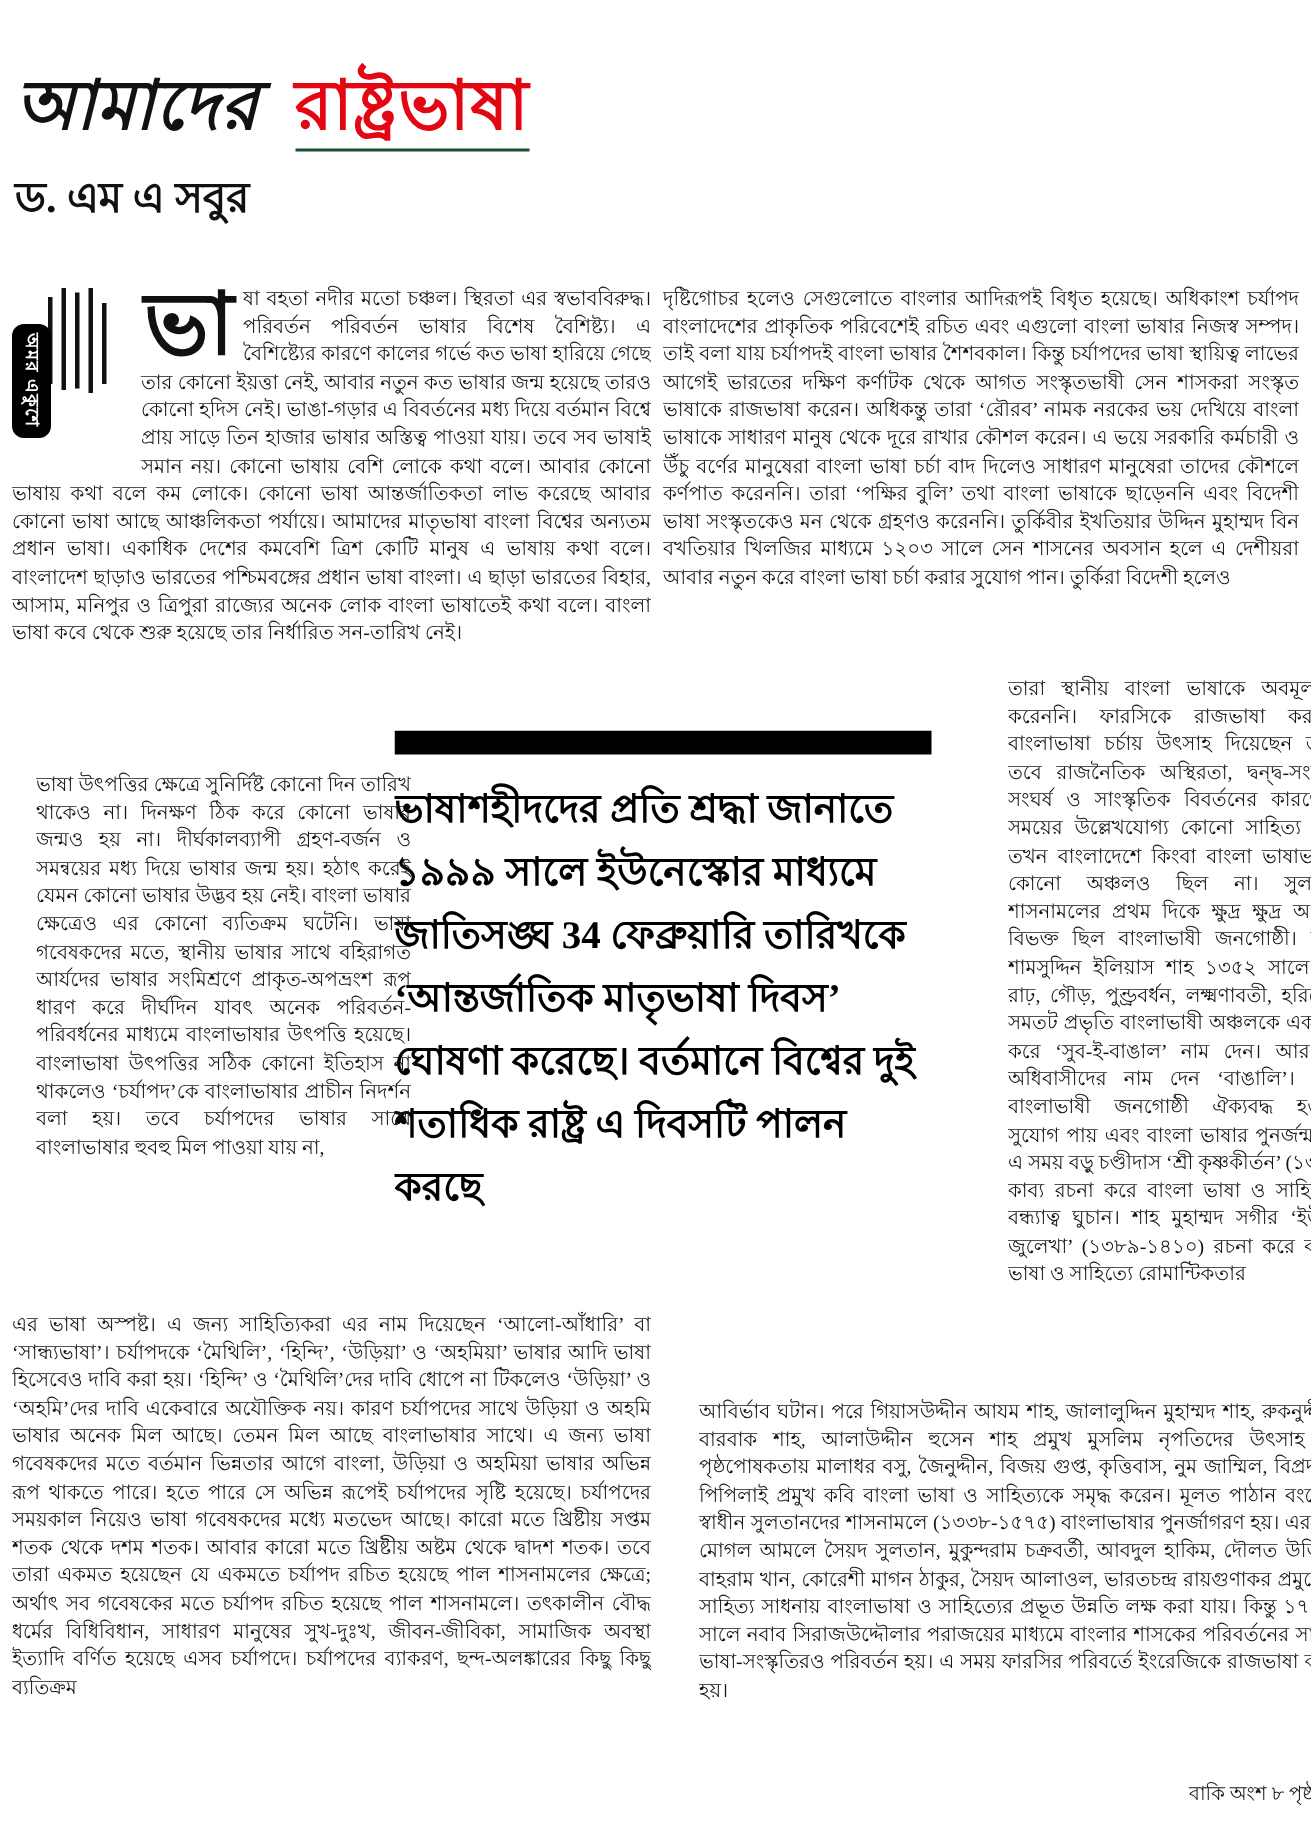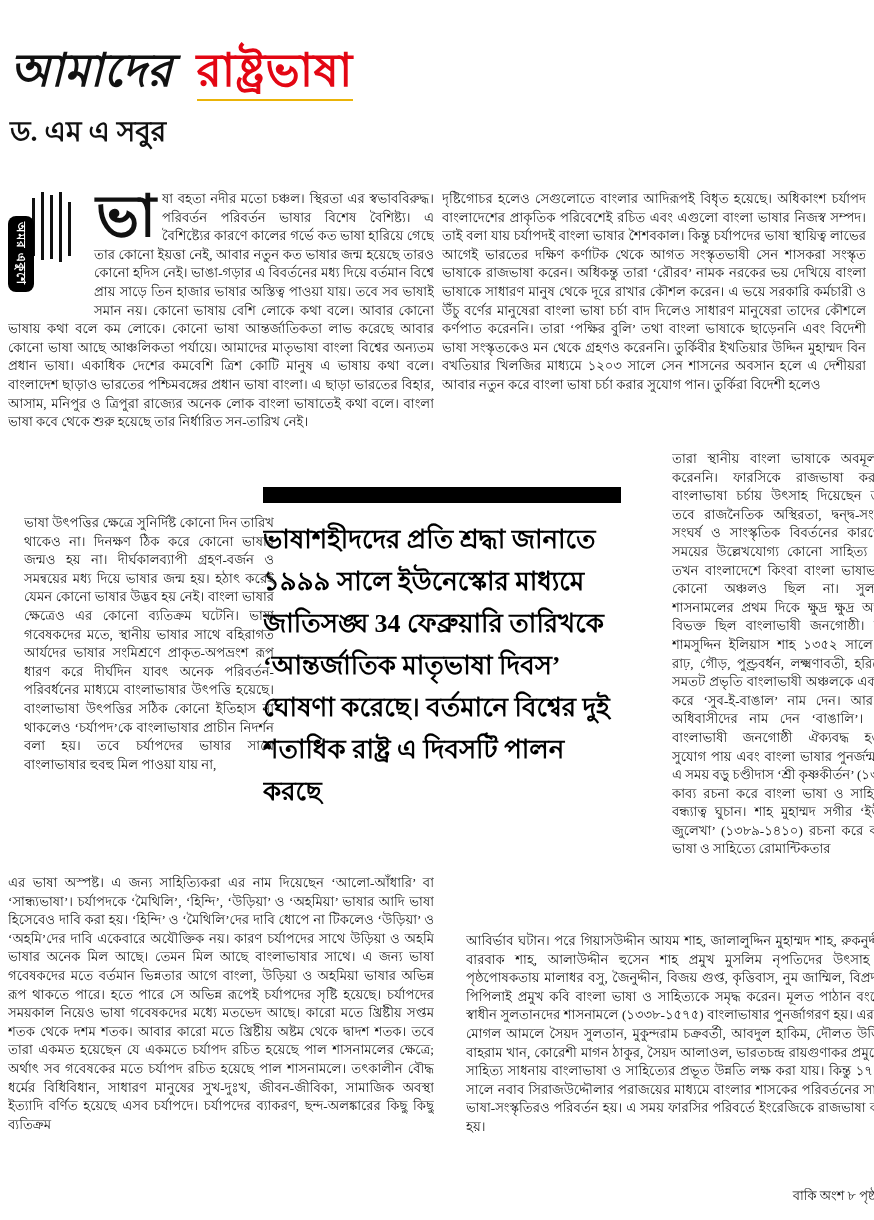--- a/index.html
+++ b/index.html
@@ -7,21 +7,21 @@
     position:relative; width:874px; height:1220px; background:#ffffff;
     overflow:hidden; color:#111111;
     font-family:"Liberation Serif","DejaVu Serif",serif;
   }
   
   .headline {
     position:absolute; left:10px; top:4px; font-size:46px; font-weight:bold;
     letter-spacing:0.5px; white-space:nowrap;
   }
   .headline .t-black { color:#111111;font-style:italic; }
-  .headline .t-red { color:#e30613; border-bottom:2px solid #eab308; padding-bottom:3px; margin-left:12px; }
+  .headline .t-red { color:#e30613; border-bottom:2px solid #14532d; padding-bottom:3px; margin-left:12px; }
   .author {
     position:absolute; left:10px; top:110px; font-size:28px; font-weight:bold; color:#111111;
   }
   
   .body-text {
     position:absolute; font-size:13.2px; line-height:18.6px; text-align:justify;
     overflow:hidden; color:#151515;
   }
   .z-left-top    { left:8px;   top:190px;  width:426px; height:322px; }
   .z-left-mid    { left:24px;   top:514px;  width:250px; height:382px; }

